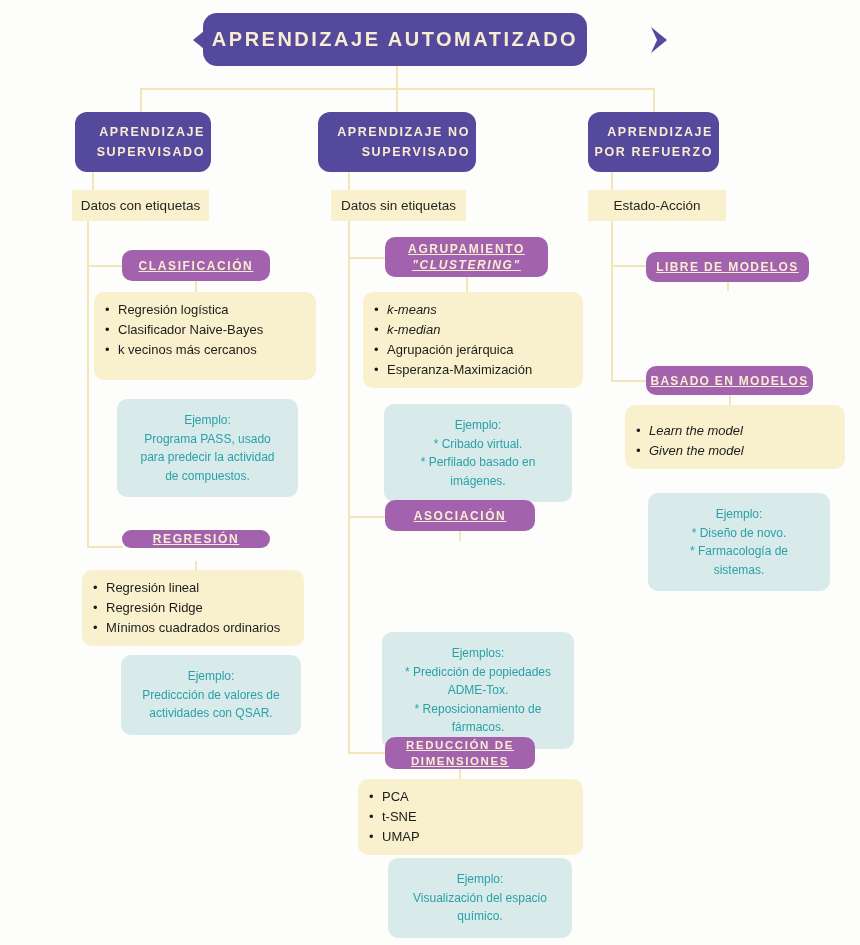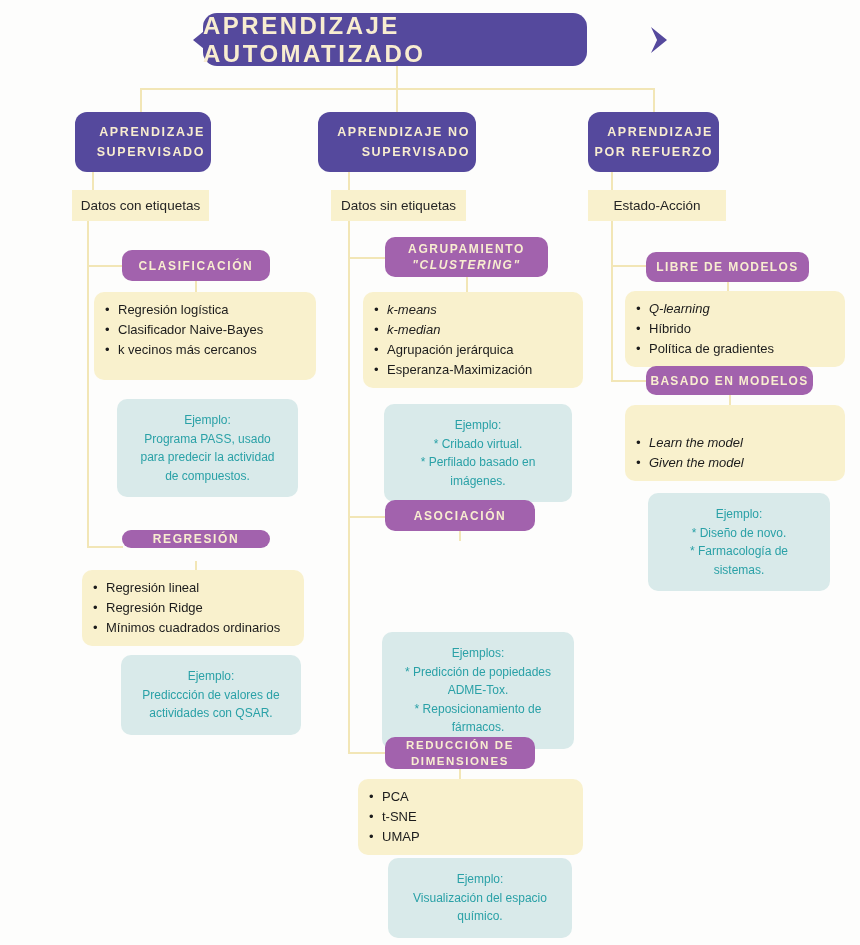--- a/index.html
+++ b/index.html
@@ -8,21 +8,21 @@
     font-family:"Liberation Sans",sans-serif;
   }
   
   .ln{position:absolute;background:#f2e6b6;}
   .v{width:2px;} .h{height:2px;}
 
   
   .banner{
     position:absolute;left:203px;top:13px;width:384px;height:53px;
     background:#55499d;border-radius:14px;display:flex;align-items:center;justify-content:center;
-    color:#f8edd0;font-weight:bold;font-size:24px;letter-spacing:2.5px;
+    color:#f8edd0;font-weight:bold;font-size:20px;letter-spacing:2.5px;
   }
   .notch{position:absolute;top:27px;width:16px;height:26px;background:#55499d;}
   .notch.left{left:193px;clip-path:polygon(0 50%,100% 0,62% 50%,100% 100%);}
   .notch.right{left:651px;clip-path:polygon(100% 50%,0 0,38% 50%,0 100%);}
 
   
   .purple-box{
     position:absolute;background:#55499d;border-radius:12px;
     display:flex;align-items:center;justify-content:center;text-align:right;
     color:#f8edd0;font-weight:bold;font-size:12.5px;letter-spacing:1.6px;line-height:20px;
@@ -32,21 +32,21 @@
   .tag{
     position:absolute;background:#f9f1cd;border-radius:0;height:31px;
     display:flex;align-items:center;justify-content:center;
     color:#242424;font-size:13.5px;box-sizing:border-box;
   }
   
   .sub-box{
     position:absolute;background:#a262ad;border-radius:10px;
     display:flex;flex-direction:column;align-items:center;justify-content:center;text-align:center;
     color:#f8edd0;font-weight:bold;font-size:12px;letter-spacing:1.6px;line-height:16px;
-    padding:2px 4px;box-sizing:border-box;
+    padding:2px 4px;box-sizing:border-box;text-decoration:underline;
   }
   .sub-box .l2{font-style:italic;}
   
   .list-box{
     position:absolute;background:#f9f1cd;border-radius:10px;
     color:#1c1c1c;font-size:13px;box-sizing:border-box;padding:8px 12px 8px 8px;
   }
   .list-box ul{margin:0;padding:0;list-style:none;}
   .list-box li{position:relative;padding-left:16px;line-height:20px;}
   .list-box li::before{content:"\2022";position:absolute;left:3px;}
@@ -196,32 +196,25 @@
   </div>
   <div class="teal-box" style="left:388px;top:858px;width:184px;min-height:62px">
     <span>Ejemplo:
 Visualización del espacio
 químico.</span>
   </div>
 
   <div class="sub-box" style="left:646px;top:252px;width:163px;height:30px;letter-spacing:1.4px">
     <span>LIBRE DE MODELOS</span>
   </div>
-  <div class="list-box" style="left:625px;top:291px;width:220px;min-height:64px">
-    <ul>
-      <li class="it">Q-learning</li>
-      <li>Híbrido</li>
-      <li>Política de gradientes</li>
-    </ul>
-  </div>
 
   <div class="sub-box" style="left:646px;top:366px;width:167px;height:29px;letter-spacing:1.3px">
     <span>BASADO EN MODELOS</span>
   </div>
-  <div class="list-box" style="left:625px;top:405px;width:220px;min-height:64px;padding-top:28px">
+  <div class="list-box" style="left:625px;top:405px;width:220px;min-height:64px;padding-top:16px">
     <ul>
       <li class="it">Learn the model</li>
       <li class="it">Given the model</li>
     </ul>
   </div>
   <div class="teal-box" style="left:648px;top:493px;width:182px;min-height:84px">
     <span>Ejemplo:
 * Diseño de novo.
 * Farmacología de
 sistemas.</span>

